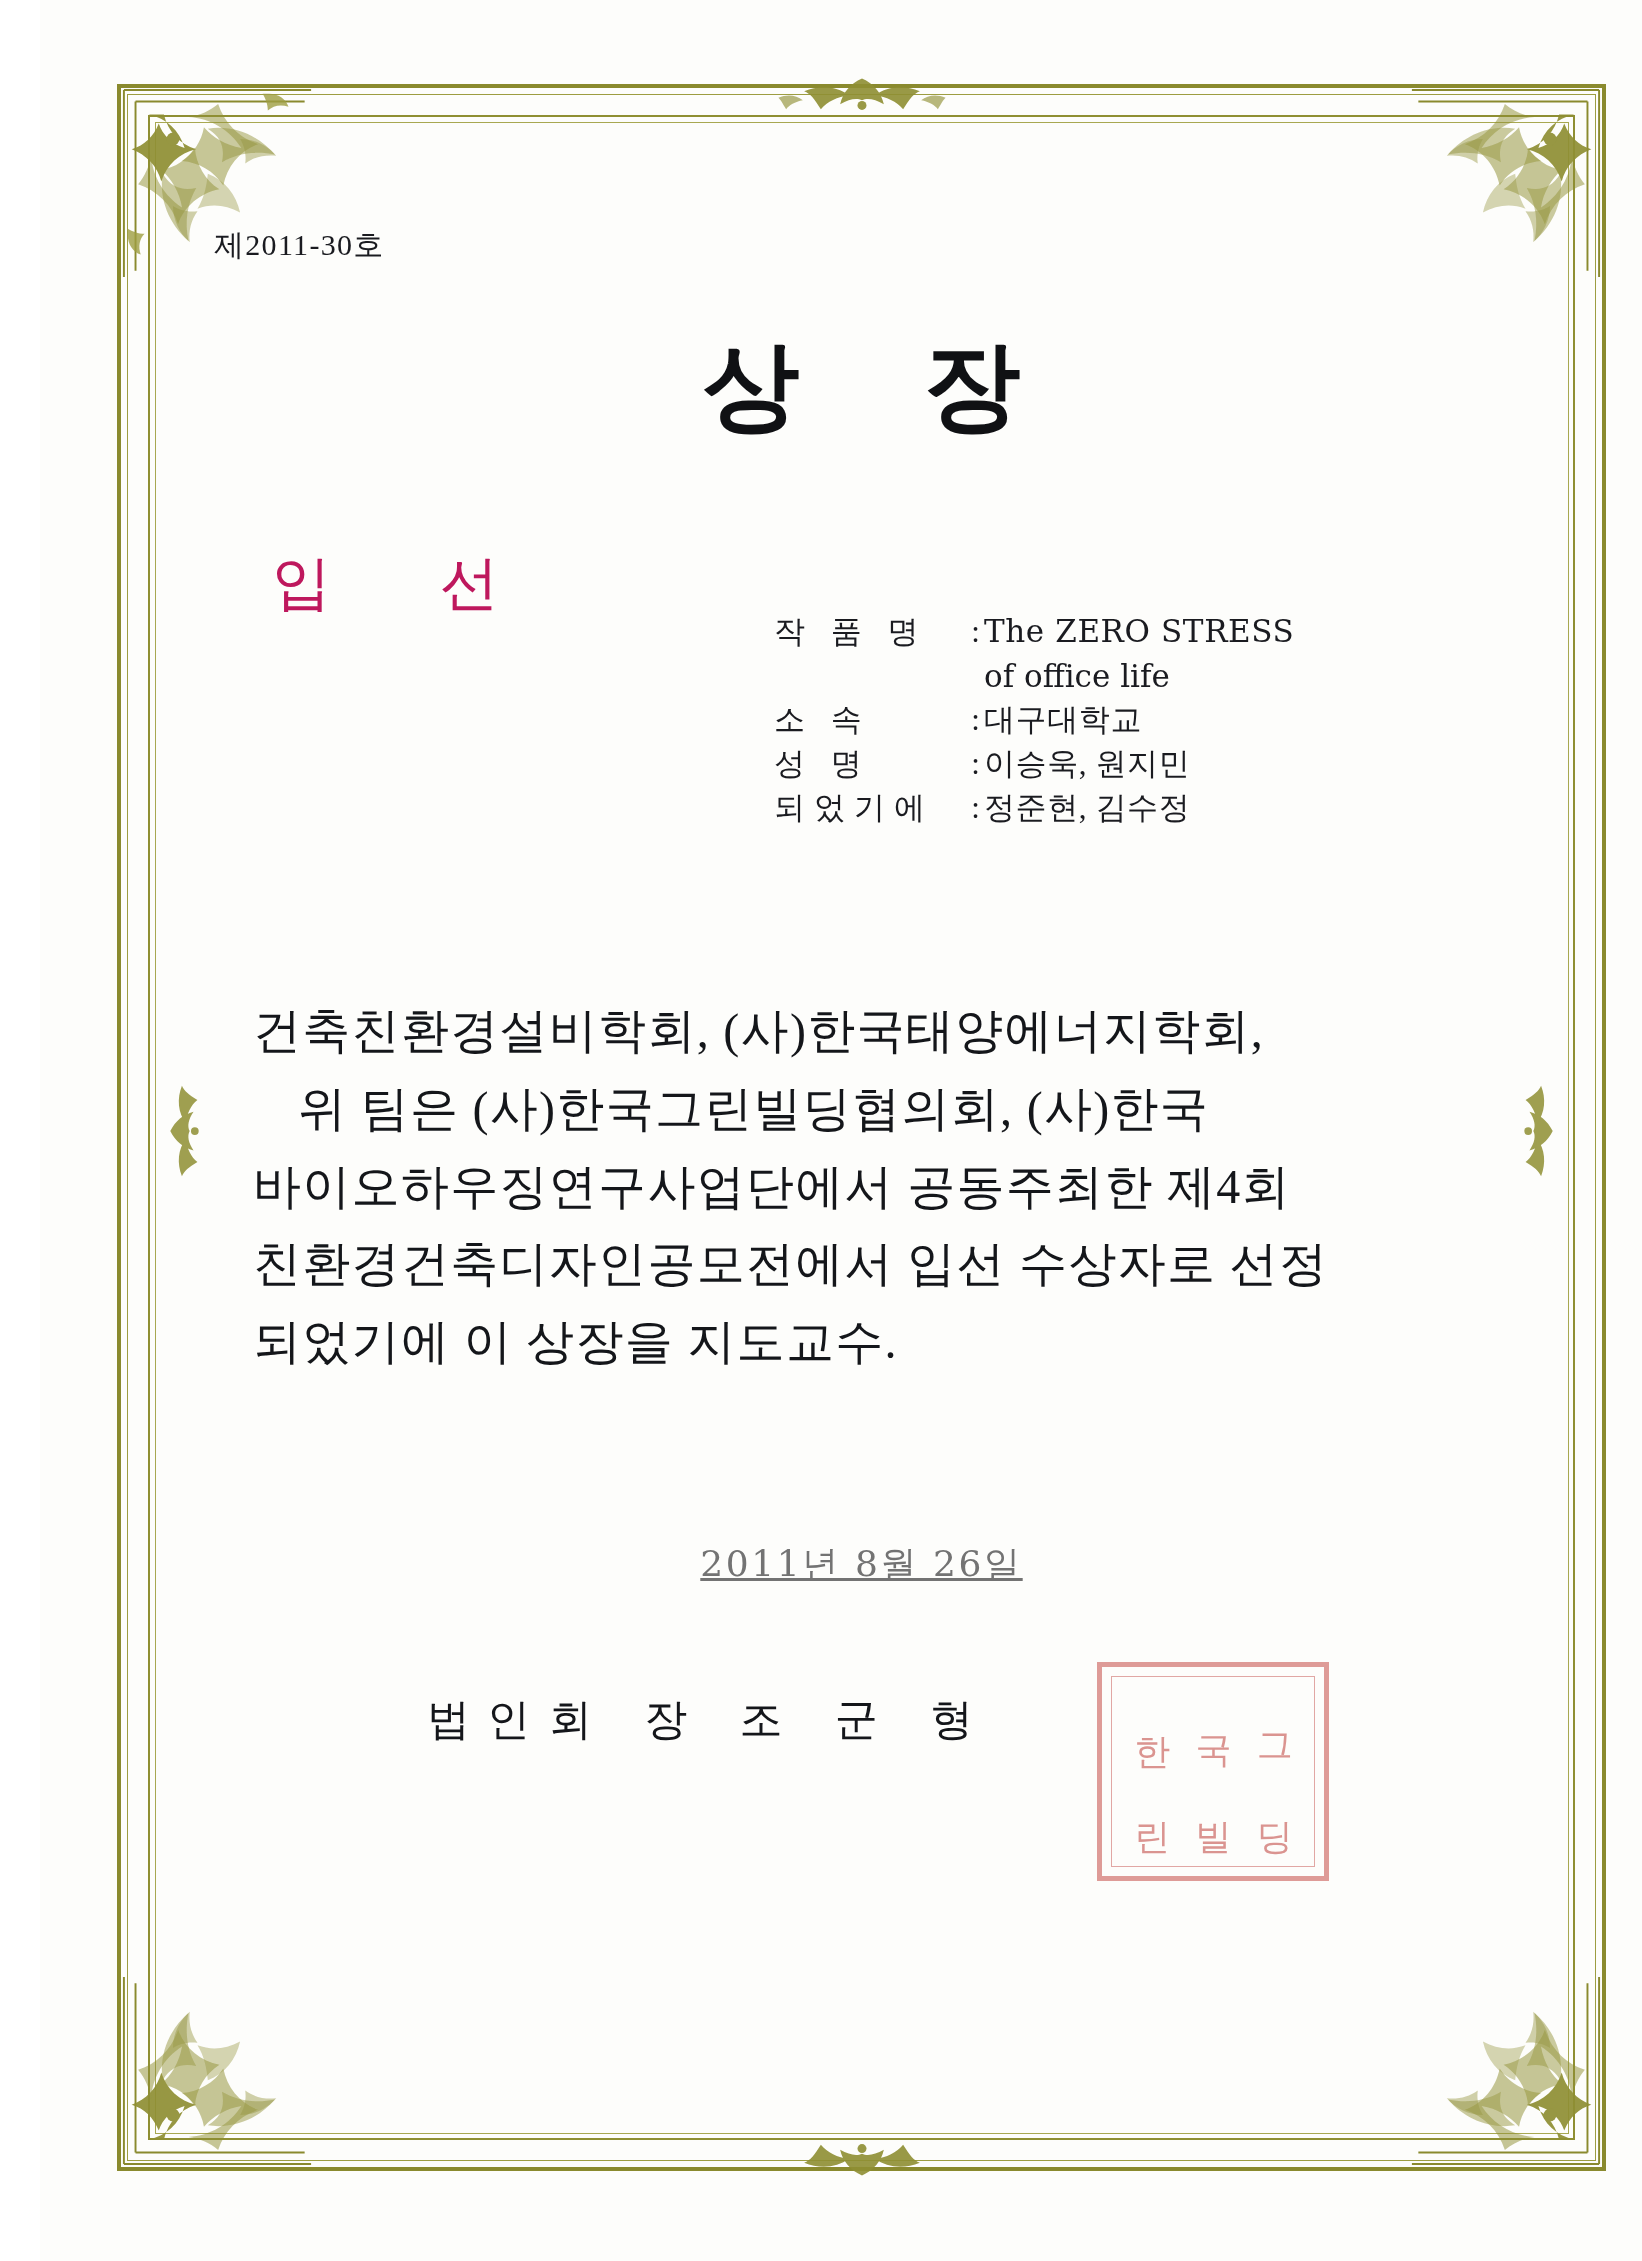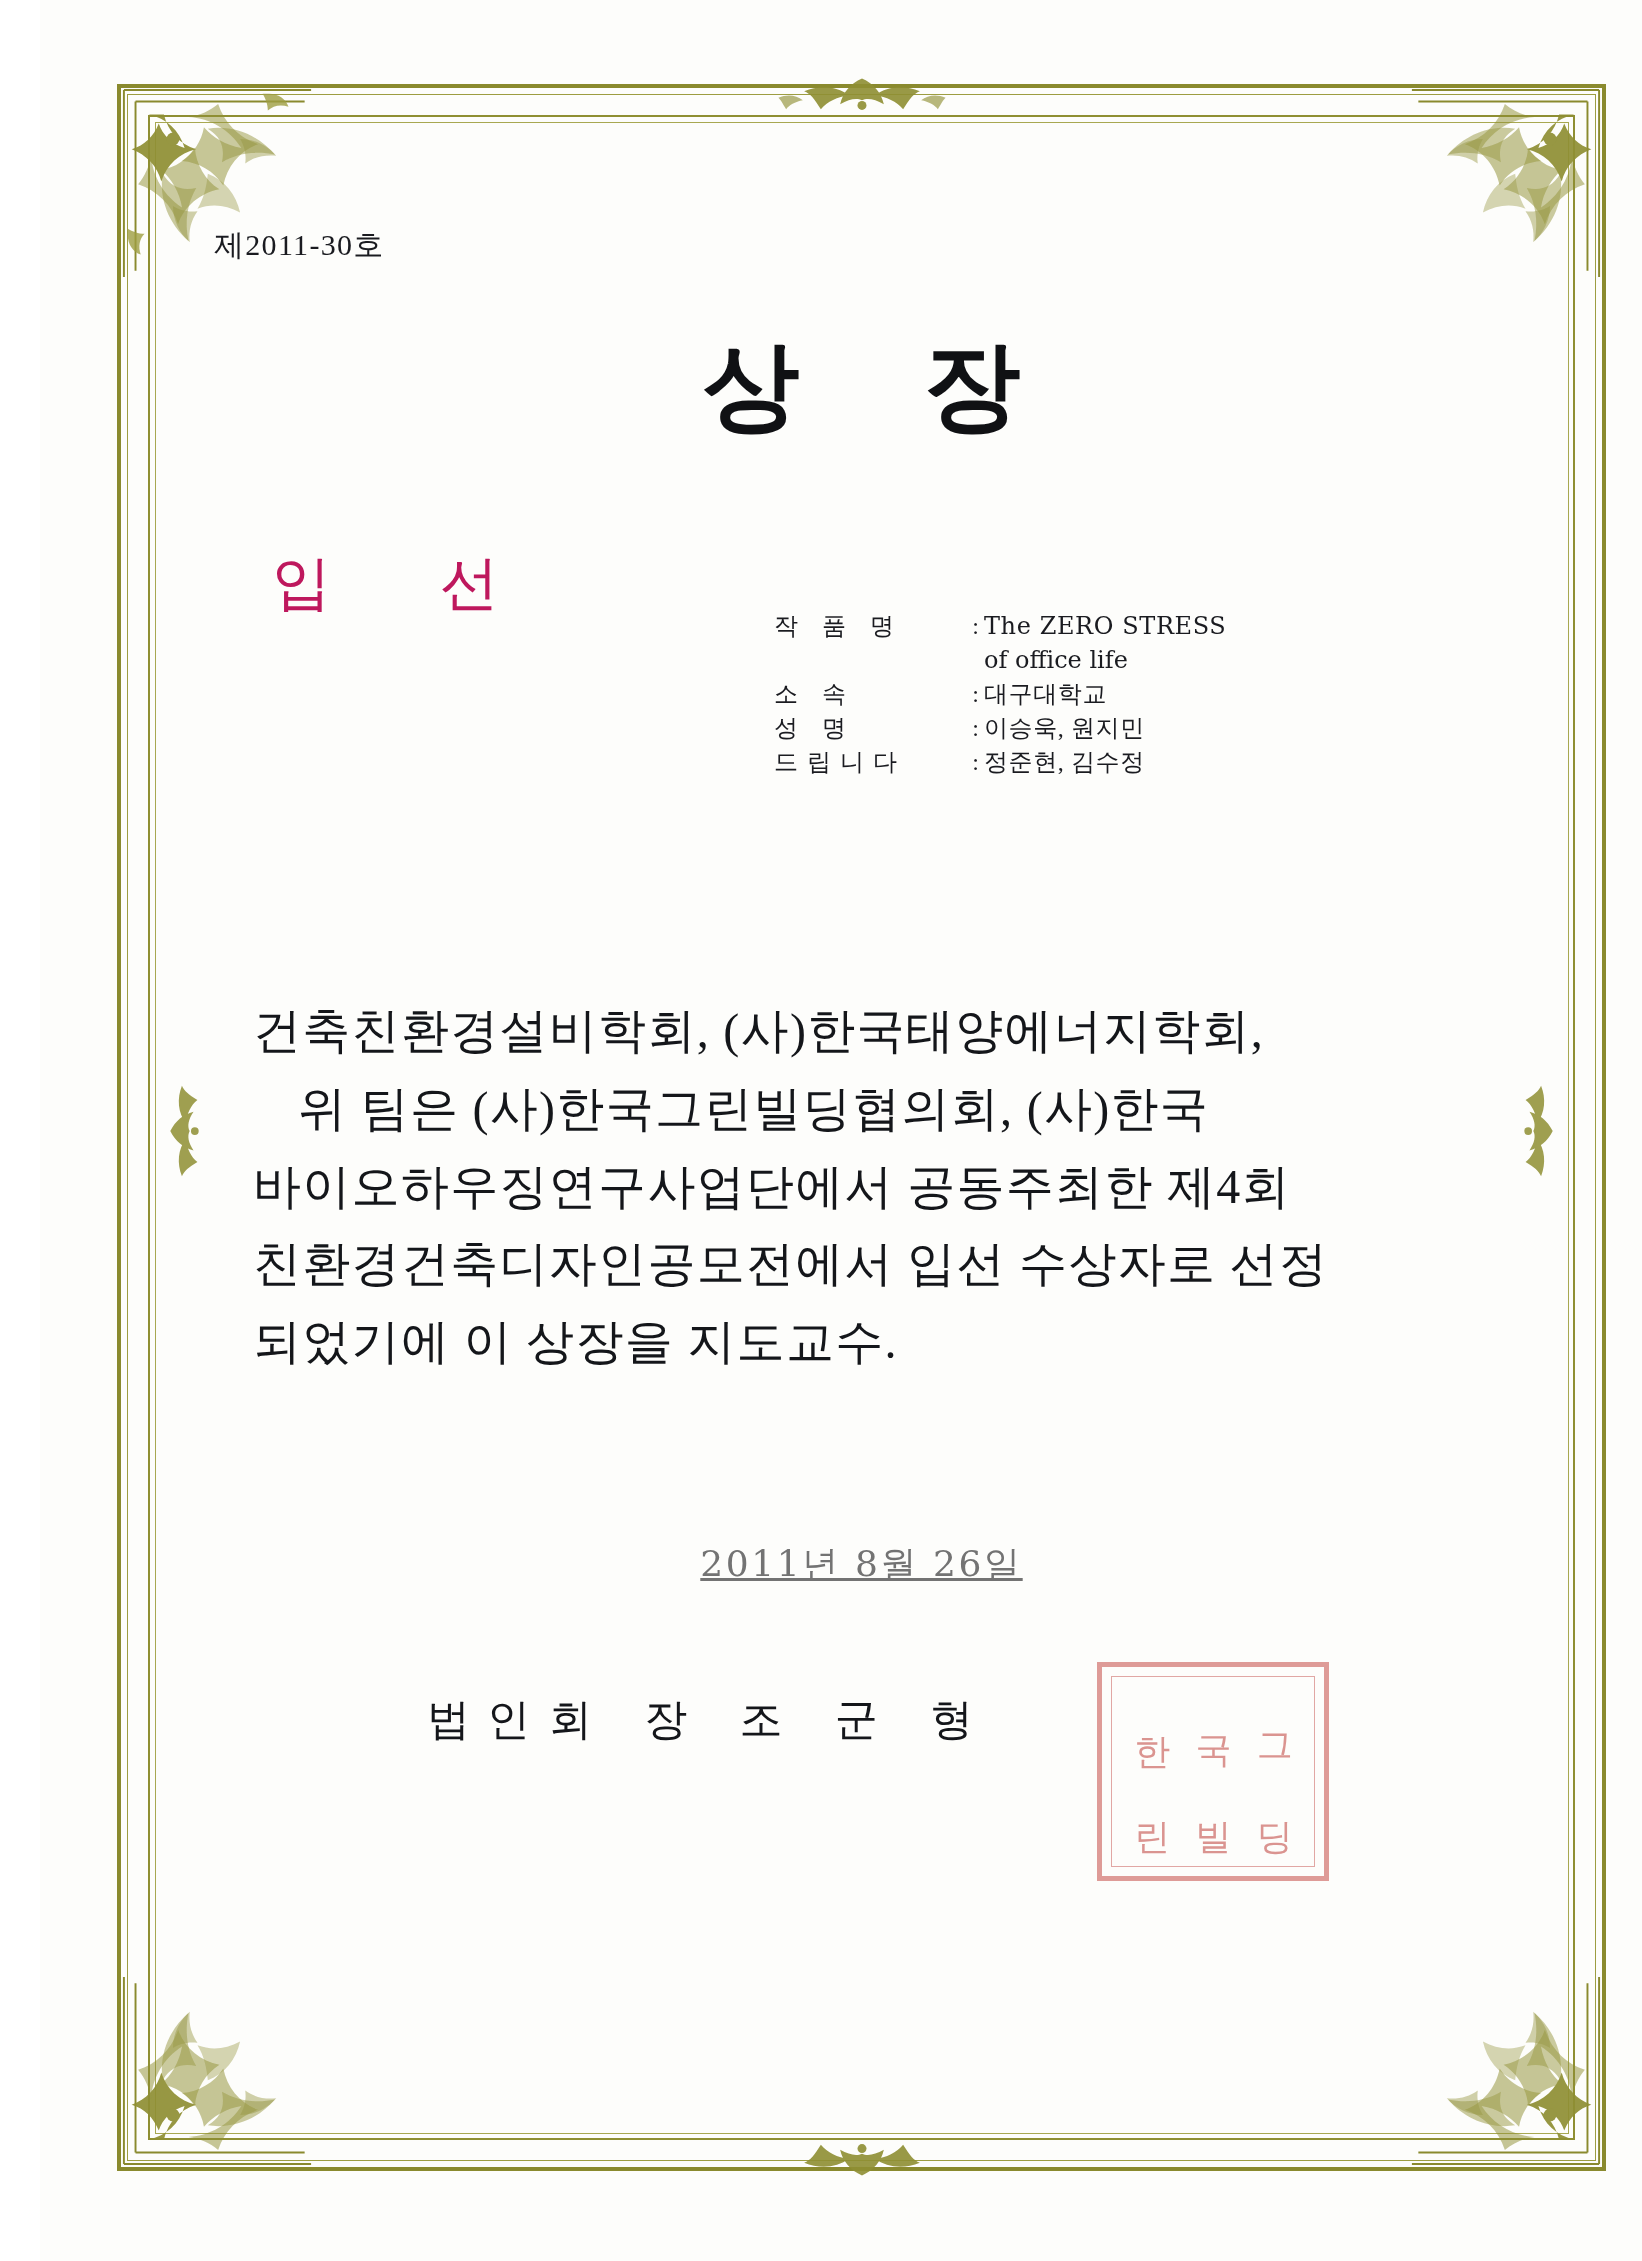--- a/index.html
+++ b/index.html
@@ -109,21 +109,21 @@
     font-size: 59px;
     letter-spacing: 45px;
     color: #be185d;
     font-family: "DejaVu Serif", serif;
   }
 
   .fields {
     position: absolute;
     left: 734px;
     top: 609px;
-    font-size: 24px;
+    font-size: 31px;
     line-height: 1.42;
     color: #1a1b20;
   }
   .field-row {
     display: flex;
     align-items: baseline;
     white-space: nowrap;
   }
   .field-label {
     display: inline-block;
@@ -374,21 +374,21 @@
       <span class="field-label">소     속</span>
       <span class="field-colon">:</span>
       <span class="field-value">대구대학교</span>
     </div>
     <div class="field-row">
       <span class="field-label">성     명</span>
       <span class="field-colon">:</span>
       <span class="field-value">이승욱, 원지민</span>
     </div>
     <div class="field-row">
-      <span class="field-label">드립니다</span>
+      <span class="field-label">되었기에</span>
       <span class="field-colon">:</span>
       <span class="field-value">정준현, 김수정</span>
     </div>
   </div>
 
   <div class="body-text">
     <p>건축친환경설비학회, (사)한국태양에너지학회,</p>
     <p><span class="indent"></span><span>위 팀은 (사)한국그린빌딩협의회, (사)한국</span></p>
     <p>바이오하우징연구사업단에서 공동주최한 제4회</p>
     <p>친환경건축디자인공모전에서 입선 수상자로 선정</p>

